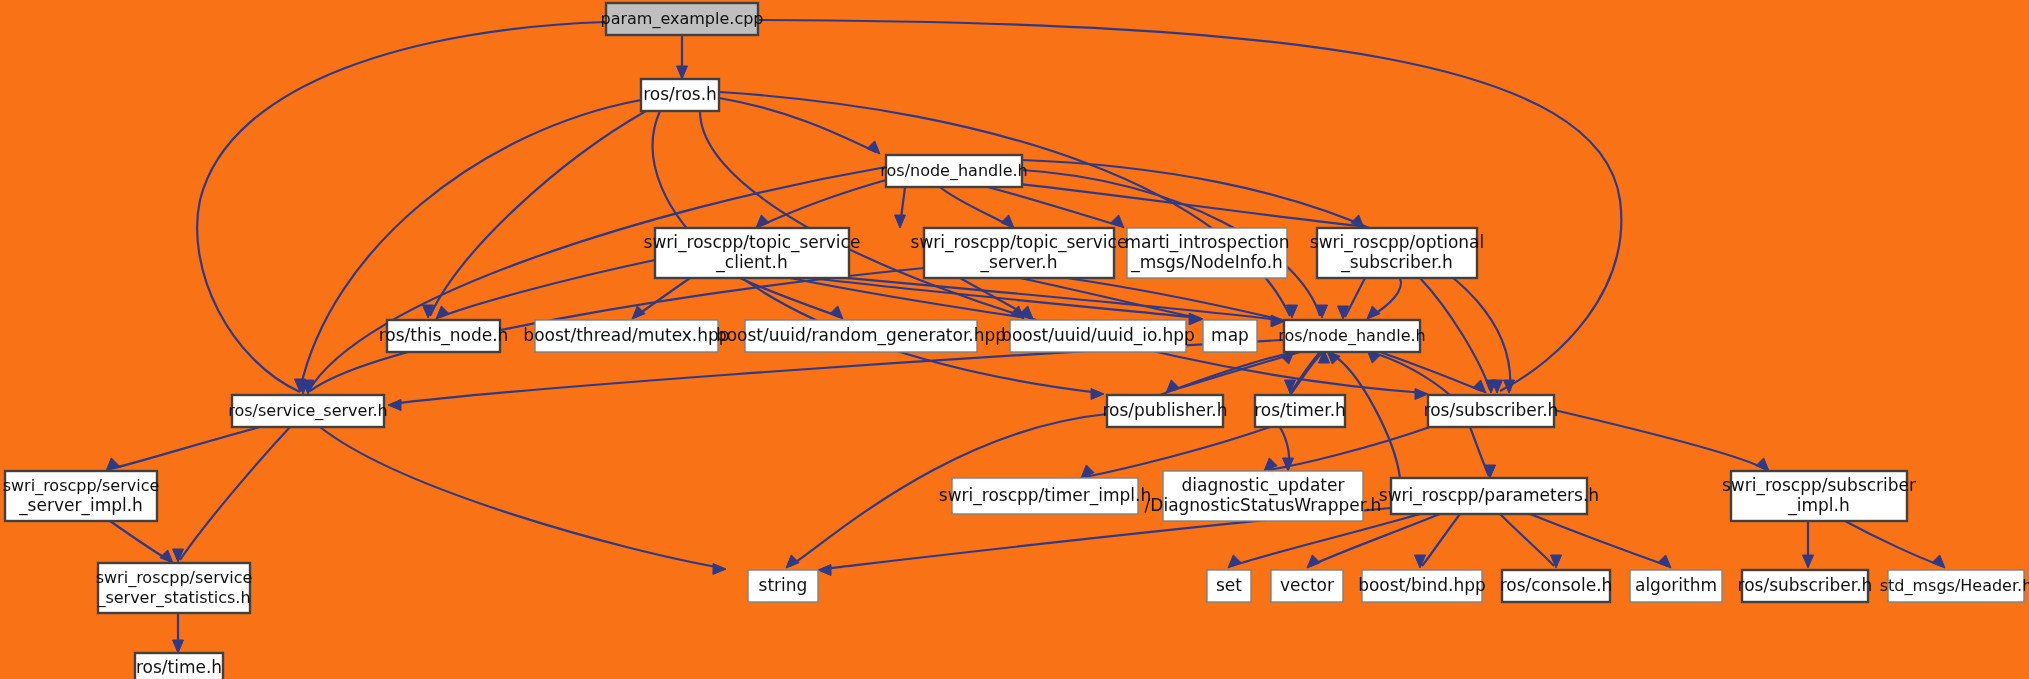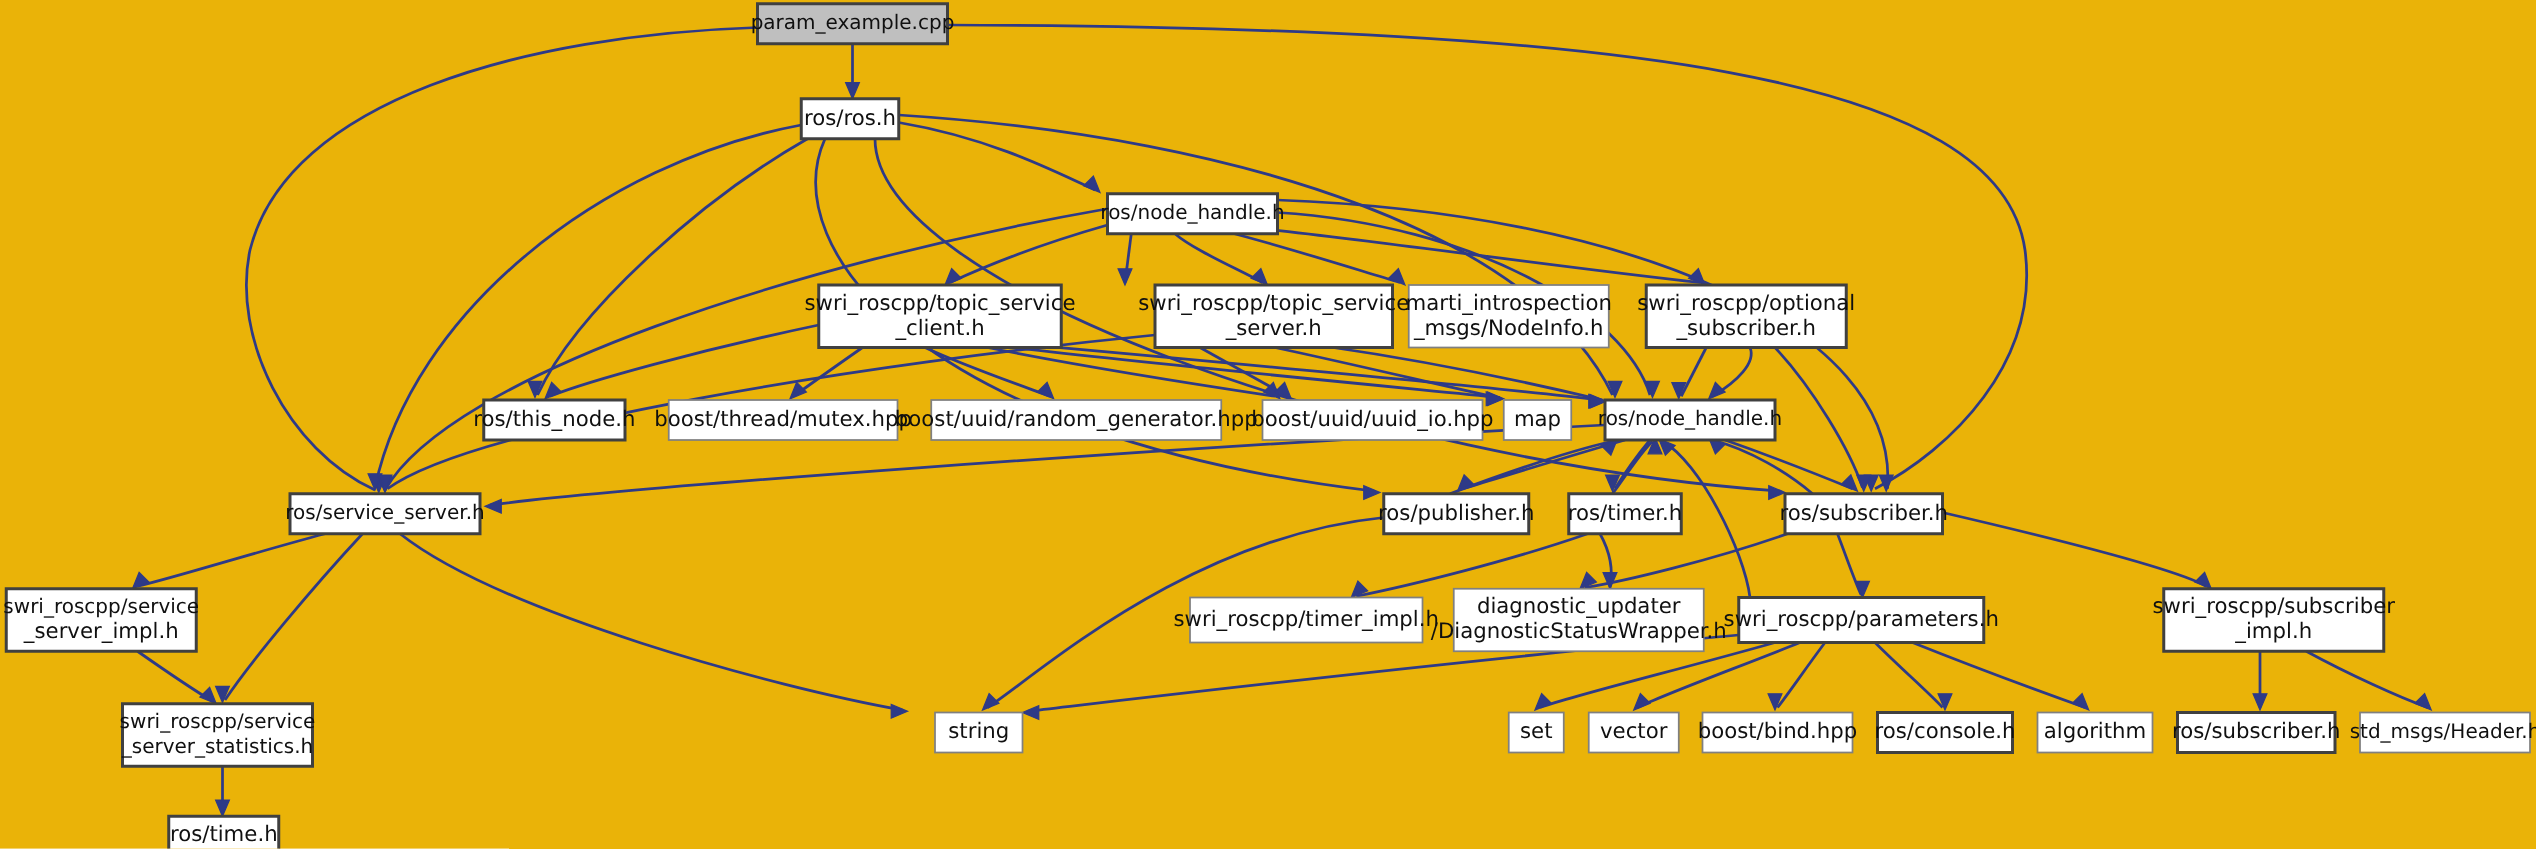--- a/index.html
+++ b/index.html
@@ -4,21 +4,21 @@
 <style>
   html, body {
     margin: 0;
     padding: 0;
     background: #ffffff;
   }
   #graph-root {
     position: relative;
     width: 2029px;
     height: 679px;
-    background: #eab308;
+    background: #f97316;
     font-family: "DejaVu Sans", "Liberation Sans", sans-serif;
     overflow: hidden;
   }
   #graph-svg {
     position: absolute;
     left: 0;
     top: 0;
     width: 2029px;
     height: 679px;
     display: block;

